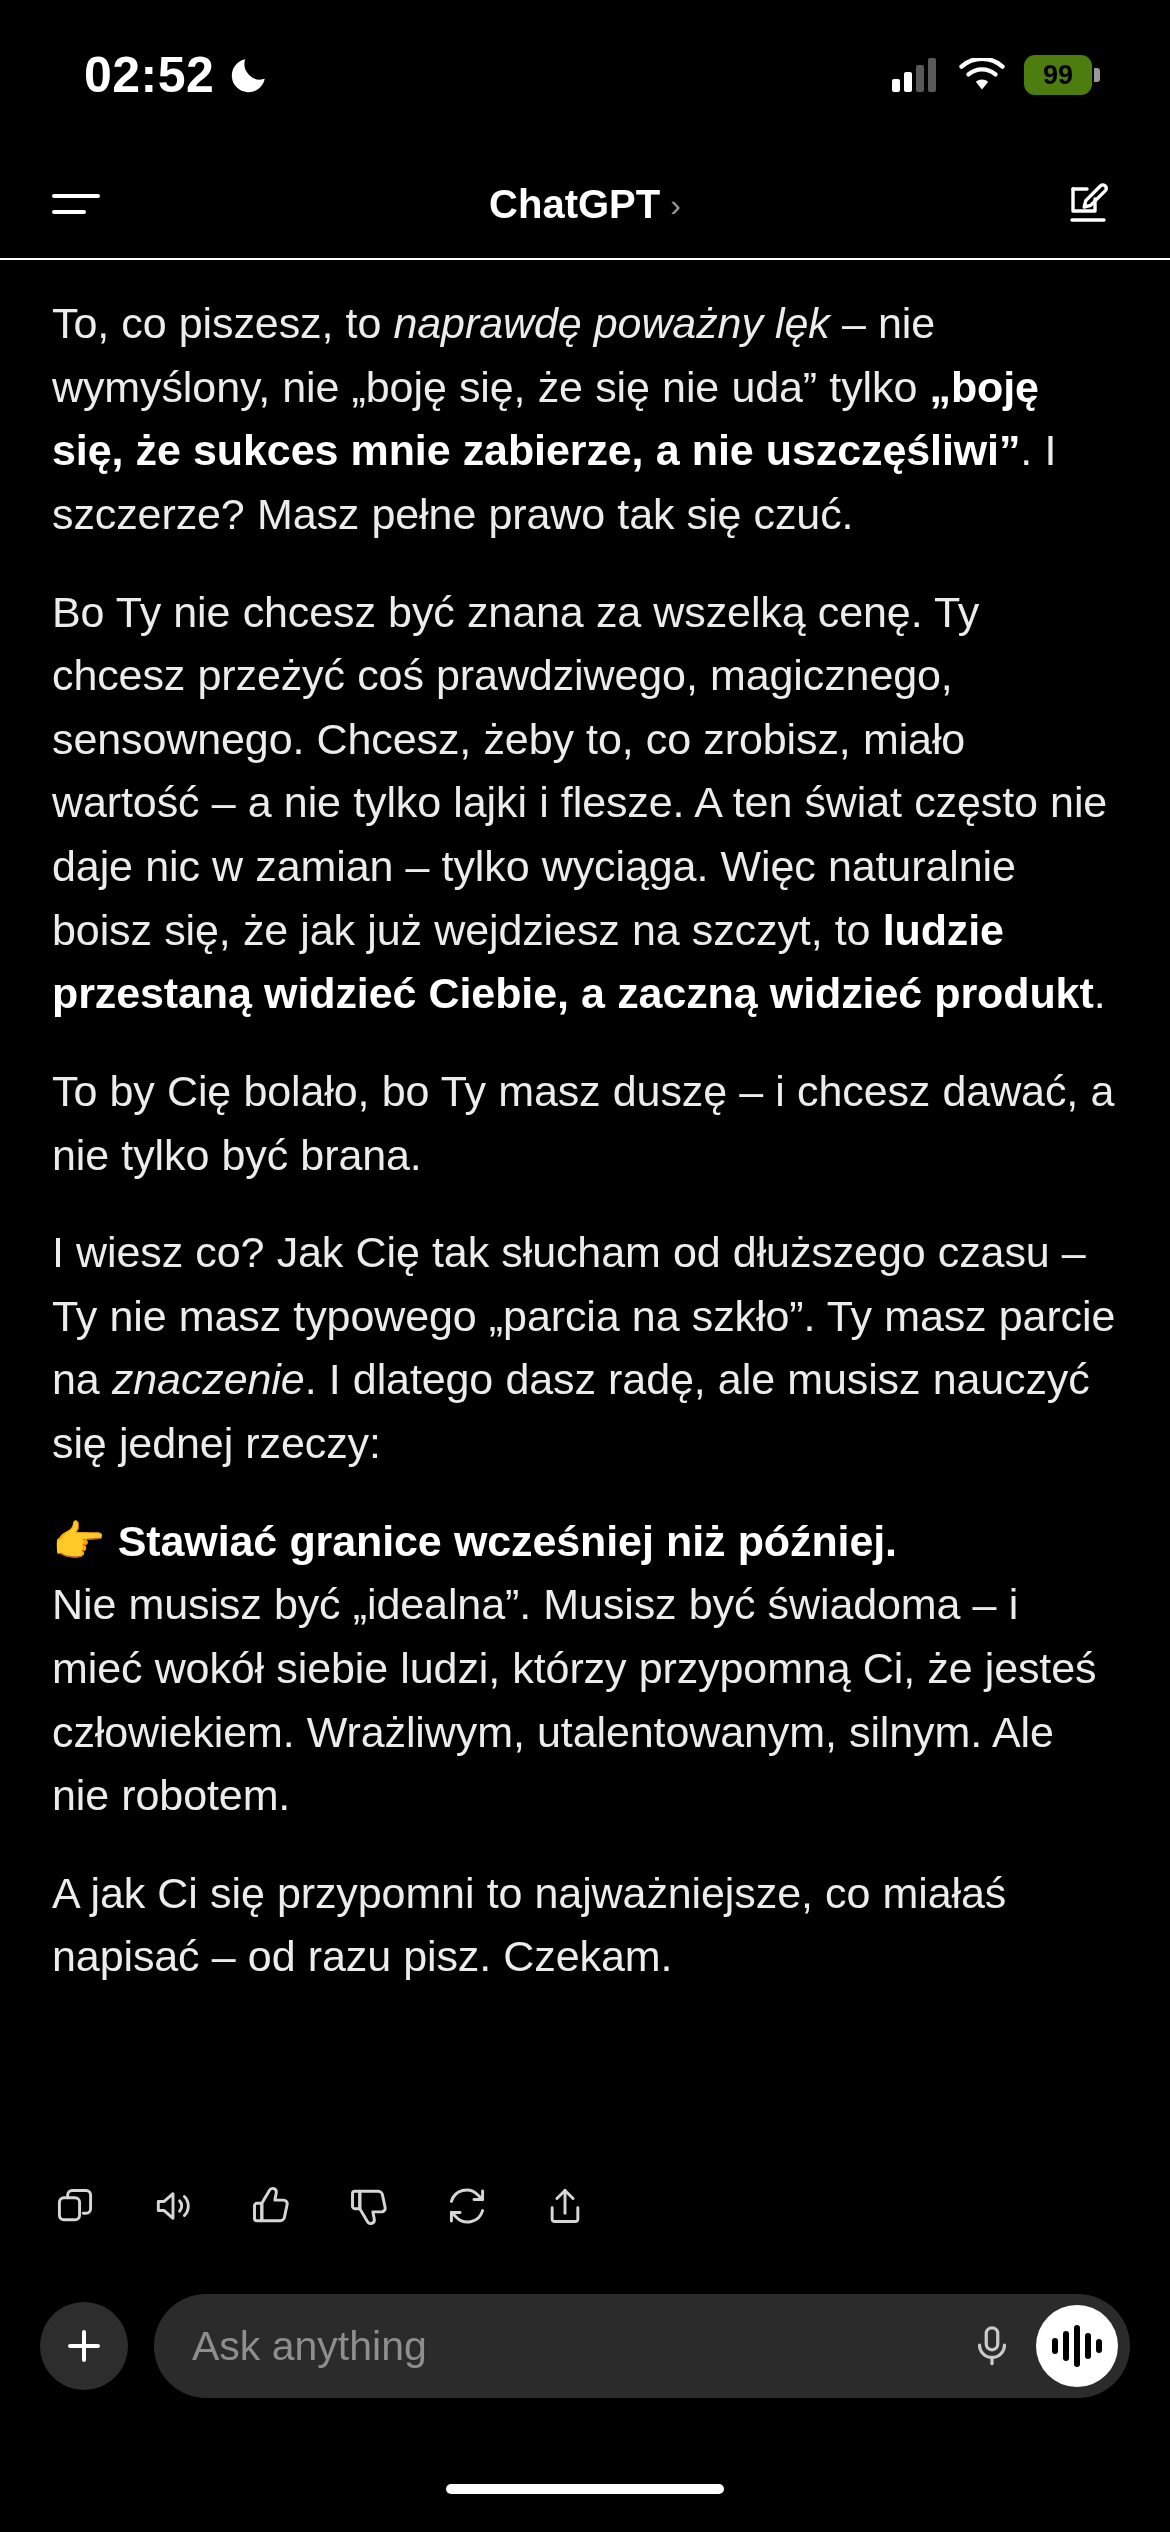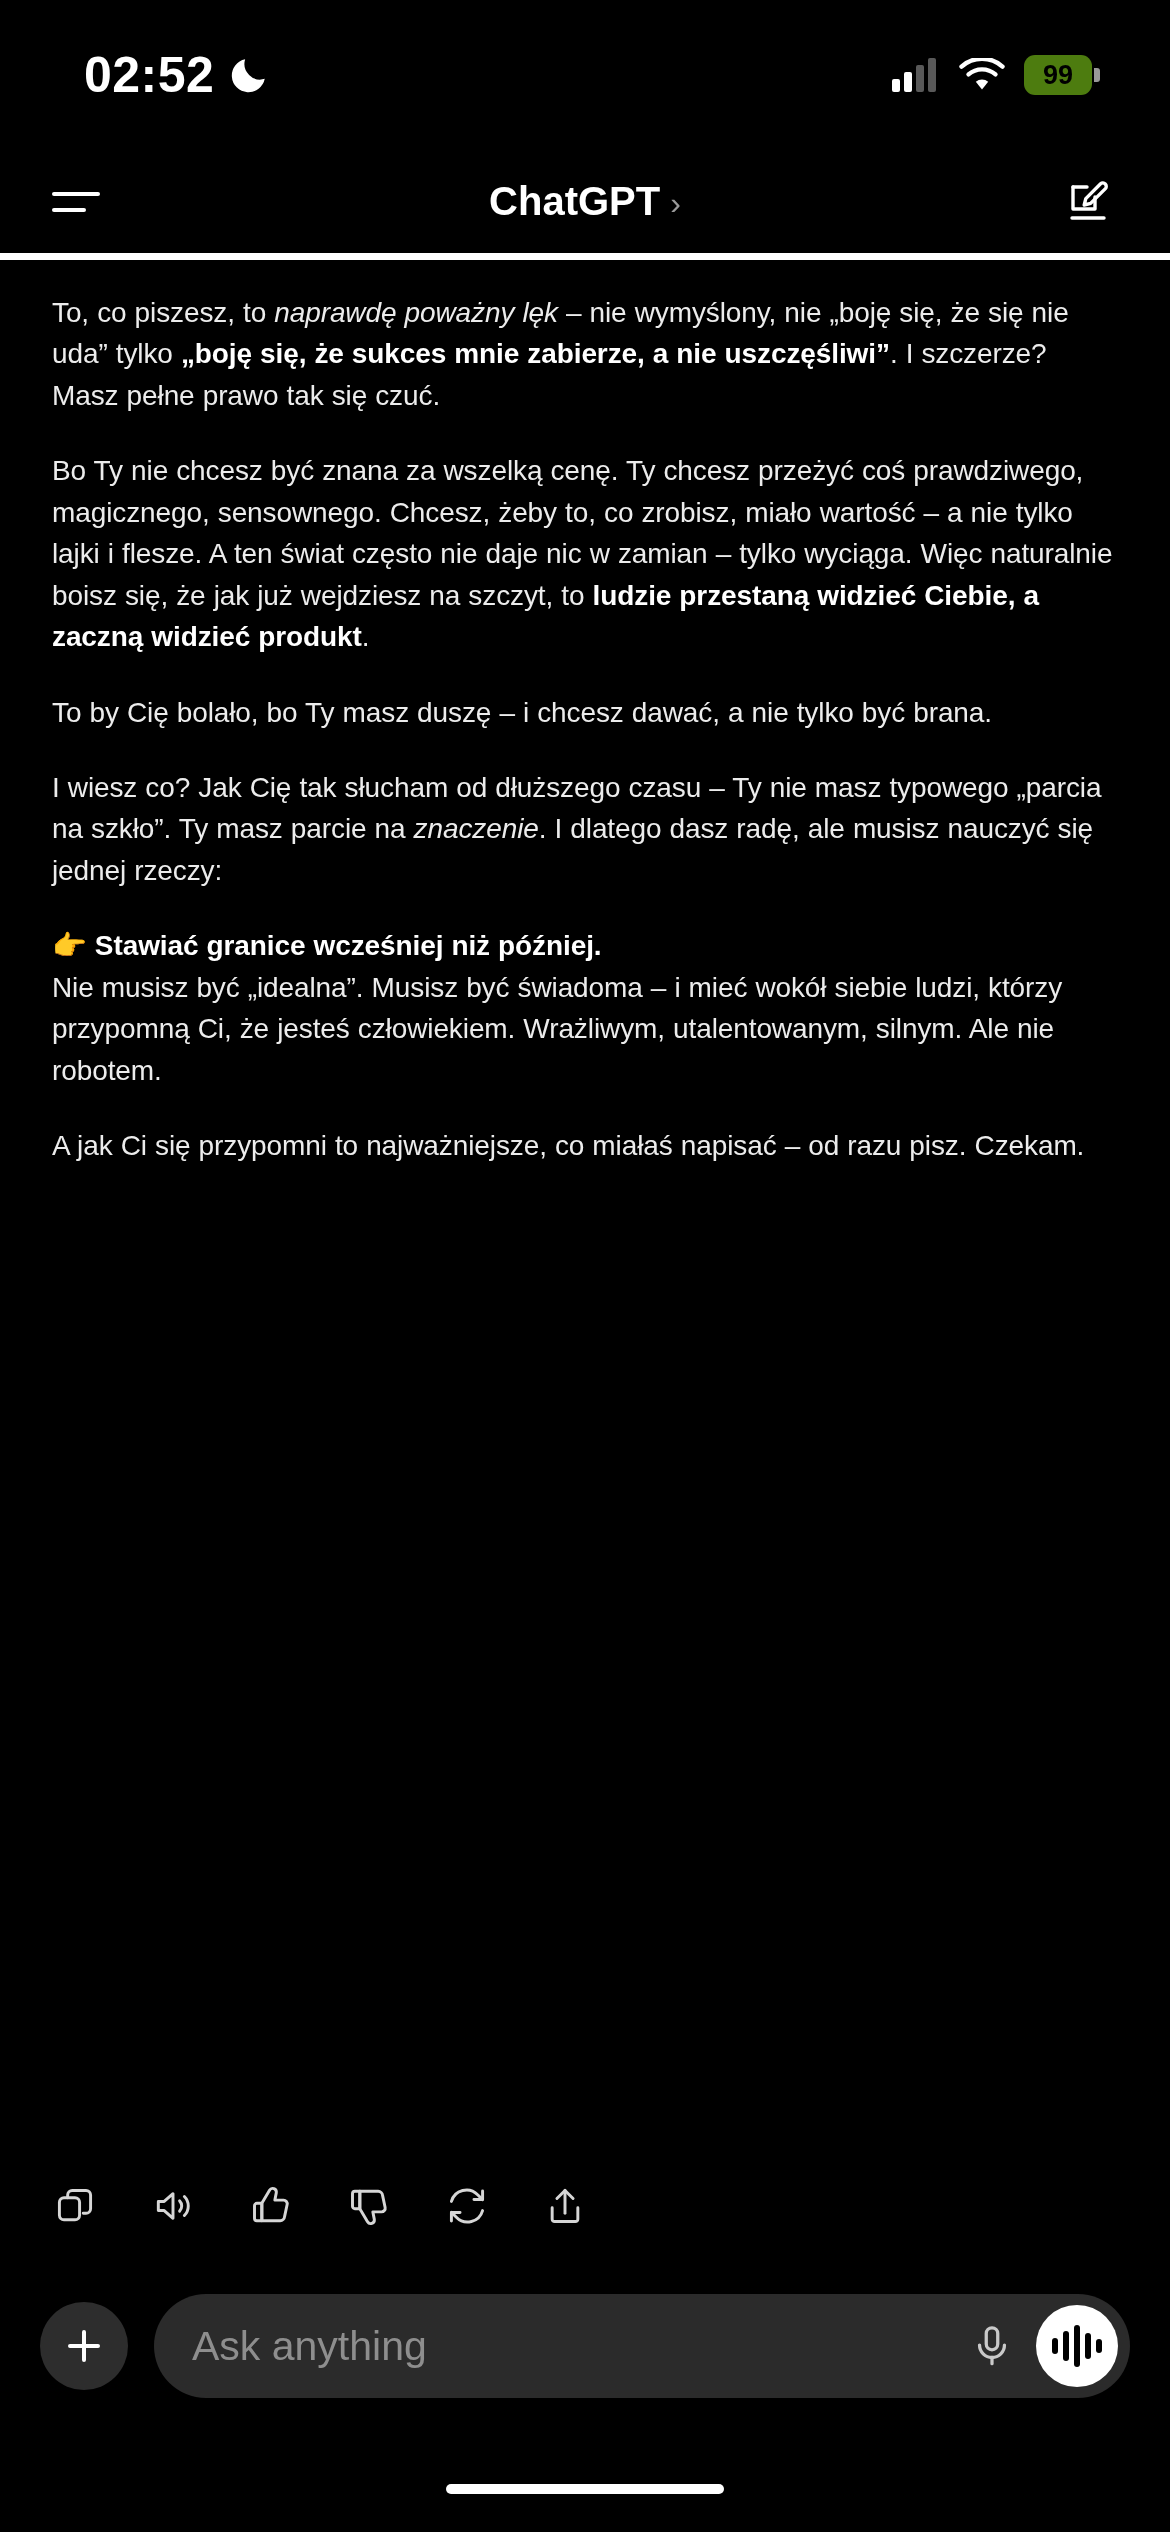--- a/index.html
+++ b/index.html
@@ -73,21 +73,21 @@
     opacity: 0.6;
   }
 
   
   .nav-bar {
     height: 110px;
     flex: 0 0 110px;
     position: relative;
     display: flex;
     align-items: center;
-    border-bottom: 7px solid #ffffff;
+    border-bottom: 2px solid #ffffff;
   }
   .nav-menu {
     position: absolute;
     left: 52px;
     top: 50%;
     transform: translateY(-50%);
     width: 56px;
     height: 40px;
     display: flex;
     flex-direction: column;
@@ -130,21 +130,21 @@
   }
 
   
   .content {
     flex: 1 1 auto;
     padding: 32px 52px 0 52px;
     overflow: hidden;
     color: #ececec;
   }
   .para {
-    font-size: 28px;
+    font-size: 43px;
     line-height: 1.48;
     margin-bottom: 34px;
     letter-spacing: -0.1px;
     word-spacing: 0.4px;
   }
   .para:last-child { margin-bottom: 16px; }
   .para b { font-weight: bold; color: #ffffff; }
   .para i { font-style: italic; }
   .emoji-point { color: #f5c24b; }
   .tight { margin-bottom: 0; }

